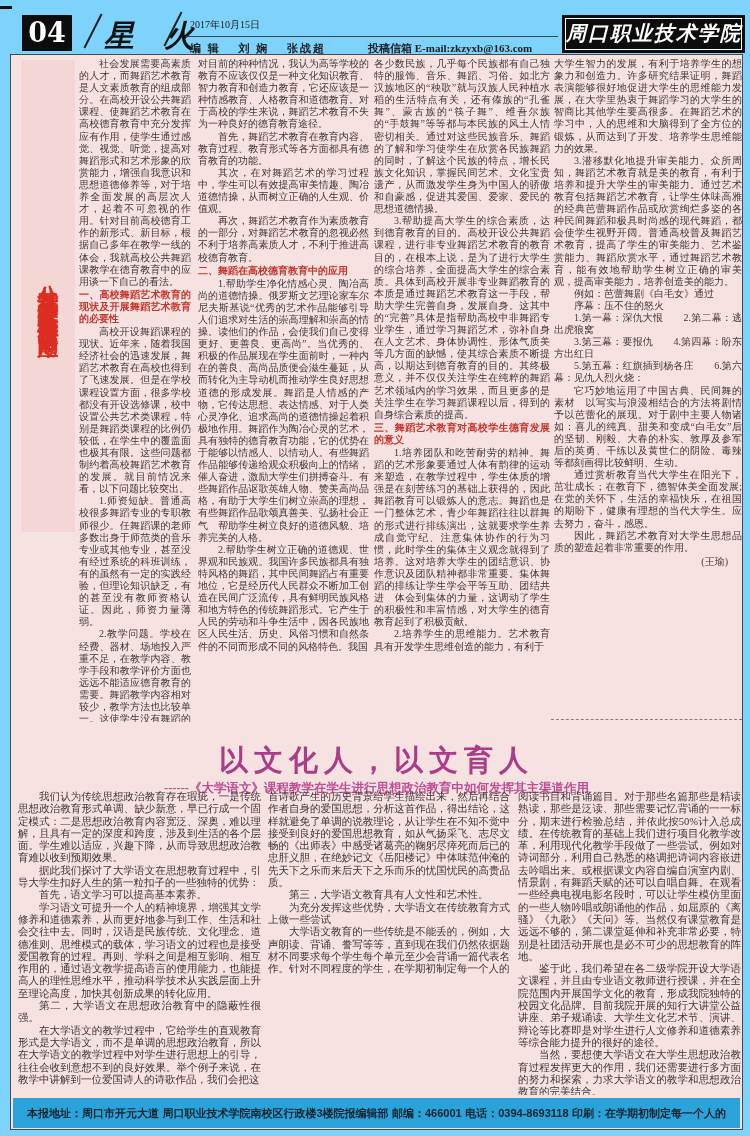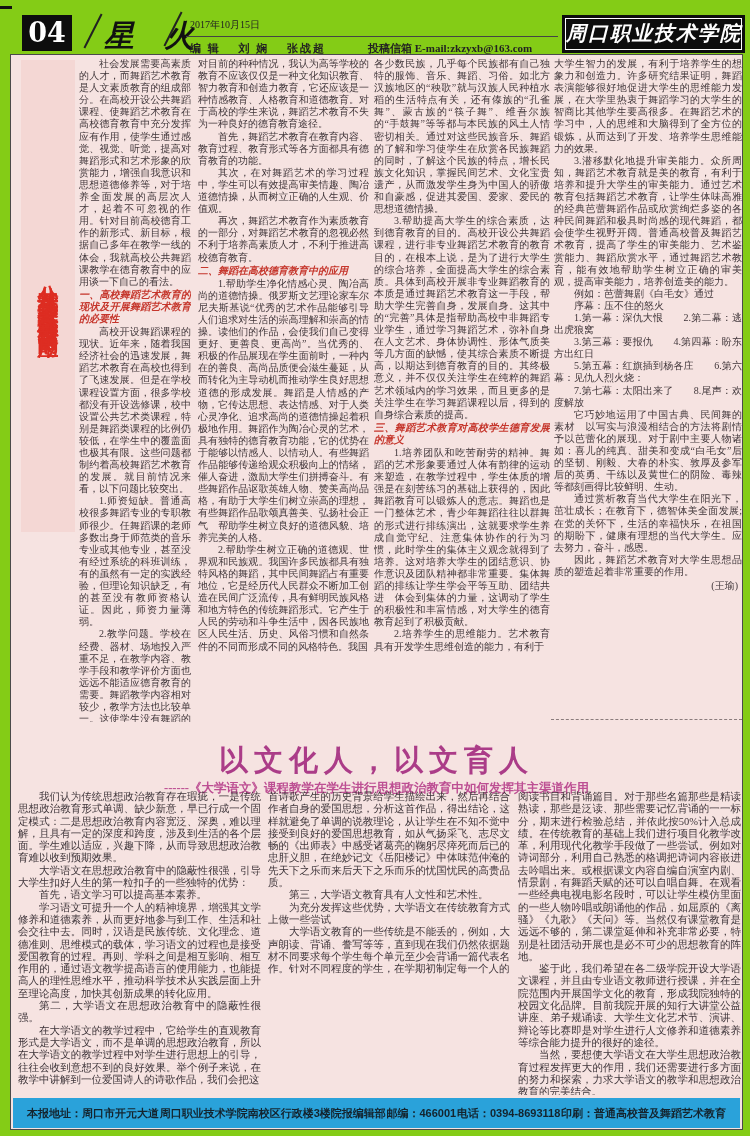--- a/index.html
+++ b/index.html
@@ -1,17 +1,17 @@
 <!DOCTYPE html>
 <html><head>
 <meta charset="utf-8">
 <style>
   html,body{margin:0;padding:0;}
   body{width:750px;height:1136px;background:#fdfaf8;font-family:"Liberation Serif","DejaVu Serif",serif;}
-  .page{position:relative;width:750px;height:1136px;overflow:hidden;background:#84cc16;}
+  .page{position:relative;width:750px;height:1136px;overflow:hidden;background:#7dd3fc;}
   
   .corner-tick{position:absolute;left:0;top:6px;width:12px;height:3px;background:#111;}
   .pagenum-box{position:absolute;left:22px;top:15px;width:50px;height:36px;background:#0d0d0d;color:#fff;
     font-size:27px;font-weight:bold;text-align:center;line-height:36px;font-family:"DejaVu Serif",serif;}
   .slash{position:absolute;width:2px;height:38px;background:#222;transform:rotate(27deg);}
   .slash.s1{left:92px;top:12px;}
   .slash.s2{left:172px;top:10px;}
   .masthead{position:absolute;left:104px;top:16px;font-size:30px;font-weight:bold;font-style:italic;
     letter-spacing:10px;color:#111;font-family:"DejaVu Serif",serif;}
   .hdr-date{position:absolute;left:190px;top:18px;font-size:10px;color:#222;font-weight:normal;}
@@ -29,22 +29,22 @@
   .vtitle{writing-mode:vertical-rl;text-orientation:upright;font-size:21px;font-weight:bold;color:#dd2d22;
     letter-spacing:3px;margin:2px auto 0 auto;height:468px;line-height:54px;text-align:center;width:54px;}
   
   .col{position:absolute;font-size:10px;line-height:12.1px;color:#40363a;overflow:hidden;}
   .c1{left:68px;top:3px;width:112px;height:664px;}
   .c2{left:187px;top:3px;width:171px;height:686px;}
   .c3{left:363px;top:3px;width:176px;height:688px;}
   .c4{left:543px;top:3px;width:188px;height:654px;}
   .para{margin:0;text-indent:2em;text-align:justify;}
   .para.cont{text-indent:0;}
-  .red-h{color:#c5362c;font-weight:bold;text-align:justify;margin:1px 0;font-style:italic;}
-  .sig{margin:2px 0 0 0;text-align:right;padding-right:4px;}
+  .red-h{color:#c5362c;font-weight:bold;text-align:justify;margin:1px 0;}
+  .sig{margin:2px 0 0 0;text-align:right;padding-right:14px;}
   .dashsep{position:absolute;left:540px;top:664px;width:191px;border-top:1px dashed #8a7c7c;}
   
   .a2title{position:absolute;left:0;right:0;top:686px;text-align:center;font-size:29px;font-weight:bold;
     color:#ab3c88;letter-spacing:6px;}
   .a2subtitle{position:absolute;left:0;right:0;top:725px;text-align:center;font-size:12.5px;font-weight:bold;color:#bd4f93;}
   .bcol{position:absolute;top:736px;height:304px;font-size:10.5px;line-height:12.3px;color:#3e353a;overflow:hidden;}
   .b1{left:7px;width:243px;}
   .b2{left:257px;width:242px;}
   .b3{left:507px;width:223px;}
   
@@ -100,33 +100,32 @@
         <p class="para">2.培养学生的思维能力。艺术教育具有开发学生思维创造的能力，有利于</p>
       </div>
     <div class="col c4">
         <p class="para cont">大学生智力的发展，有利于培养学生的想象力和创造力。许多研究结果证明，舞蹈表演能够很好地促进大学生的思维能力发展，在大学里热衷于舞蹈学习的大学生的智商比其他学生要高很多。在舞蹈艺术的学习中，人的思维和大脑得到了全方位的锻炼，从而达到了开发、培养学生思维能力的效果。</p>
         <p class="para">3.潜移默化地提升审美能力。众所周知，舞蹈艺术教育就是美的教育，有利于培养和提升大学生的审美能力。通过艺术教育包括舞蹈艺术教育，让学生体味高雅的经典芭蕾舞蹈作品或欣赏绚烂多姿的各种民间舞蹈和极具时尚感的现代舞蹈，都会使学生视野开阔。普通高校普及舞蹈艺术教育，提高了学生的审美能力、艺术鉴赏能力、舞蹈欣赏水平，通过舞蹈艺术教育，能有效地帮助学生树立正确的审美观，提高审美能力，培养创造美的能力。</p>
         <p class="para">例如：芭蕾舞剧《白毛女》通过</p>
         <p class="para">序幕：压不住的怒火</p>
         <p class="para">1.第一幕：深仇大恨　　2.第二幕：逃出虎狼窝</p>
         <p class="para">3.第三幕：要报仇　　4.第四幕：盼东方出红日</p>
         <p class="para">5.第五幕：红旗插到杨各庄　　6.第六幕：见仇人烈火烧：</p>
-        <p class="para">7.第七幕：太阳出来了　　8.尾声：欢度解放</p>
         <p class="para">它巧妙地运用了中国古典、民间舞的素材　以写实与浪漫相结合的方法将剧情予以芭蕾化的展现。对于剧中主要人物诸如：喜儿的纯真、甜美和变成“白毛女”后的坚韧、刚毅、大春的朴实、敦厚及参军后的英勇、干练以及黄世仁的阴险、毒辣等都刻画得比较鲜明、生动。</p>
         <p class="para">通过赏析教育当代大学生在阳光下，茁壮成长；在教育下，德智体美全面发展;在党的关怀下，生活的幸福快乐，在祖国的期盼下，健康有理想的当代大学生。应去努力，奋斗，感恩。</p>
         <p class="para">因此，舞蹈艺术教育对大学生思想品质的塑造起着非常重要的作用。</p>
         <p class="para cont sig">(王瑜)</p>
       </div>
     <div class="dashsep"></div>
 
     <div class="a2title">以文化人，以文育人</div>
     <div class="a2subtitle">------《大学语文》课程教学在学生进行思想政治教育中如何发挥其主渠道作用</div>
     <div class="bcol b1">
         <p class="para">我们认为传统思想政治教育存在瑕疵，一是传统思想政治教育形式单调、缺少新意，早已行成一个固定模式：二是思想政治教育内容宽泛、深奥，难以理解，且具有一定的深度和跨度，涉及到生活的各个层面。学生难以适应，兴趣下降，从而导致思想政治教育难以收到预期效果。</p>
-        <p class="para">大学语文在思想政治教育中的隐蔽性很强，引导大学生扣好人生的第一粒扣子的一些独特的优势：</p>
+        <p class="para">据此我们探讨了大学语文在思想教育过程中，引导大学生扣好人生的第一粒扣子的一些独特的优势：</p>
         <p class="para">首先，语文学习可以提高基本素养。</p>
         <p class="para">学习语文可提升一个人的精神境界，增强其文学修养和道德素养，从而更好地参与到工作、生活和社会交往中去。同时，汉语是民族传统、文化理念、道德准则、思维模式的载体，学习语文的过程也是接受爱国教育的过程。再则、学科之间是相互影响、相互作用的，通过语文教学提高语言的使用能力，也能提高人的理性思维水平，推动科学技术从实践层面上升至理论高度，加快其创新成果的转化应用。</p>
         <p class="para">第二，大学语文在思想政治教育中的隐蔽性很强。</p>
         <p class="para">在大学语文的教学过程中，它给学生的直观教育形式是大学语文，而不是单调的思想政治教育，所以在大学语文的教学过程中对学生进行思想上的引导，往往会收到意想不到的良好效果。举个例子来说，在教学中讲解到一位爱国诗人的诗歌作品，我们会把这</p>
       </div>
     <div class="bcol b2">
         <p class="para cont">首诗歌产生的历史背景给学生描绘出来，然后再结合作者自身的爱国思想，分析这首作品，得出结论，这样就避免了单调的说教理论，从让学生在不知不觉中接受到良好的爱国思想教育，如从气扬采飞、志尽文畅的《出师表》中感受诸葛亮的鞠躬尽瘁死而后已的忠肝义胆，在绝妙记文《岳阳楼记》中体味范仲淹的先天下之乐而来后天下之乐而乐的忧国忧民的高贵品质。</p>
         <p class="para">第三，大学语文教育具有人文性和艺术性。</p>
         <p class="para">为充分发挥这些优势，大学语文在传统教育方式上做一些尝试</p>
         <p class="para">大学语文教育的一些传统是不能丢的，例如，大声朗读、背诵、誊写等等，直到现在我们仍然依据题材不同要求每个学生每个单元至少会背诵一篇代表名作。针对不同程度的学生，在学期初制定每一个人的</p>
@@ -135,17 +134,17 @@
         <p class="para cont">阅读书目和背诵篇目。对于那些名篇那些是精读熟读，那些是泛读、那些需要记忆背诵的一一标分，期末进行检验总结，并依此按50%计入总成绩。在传统教育的基础上我们进行项目化教学改革，利用现代化教学手段做了一些尝试。例如对诗词部分，利用自己熟悉的格调把诗词内容嵌进去吟唱出来。或根据课文内容自编自演室内剧、情景剧，有舞蹈天赋的还可以自唱自舞。在观看一些经典电视电影名段时，可以让学生模仿里面的一些人物吟唱或朗诵他的作品，如屈原的《离骚》《九歌》《天问》等。当然仅有课堂教育是远远不够的，第二课堂延伸和补充非常必要，特别是社团活动开展也是必不可少的思想教育的阵地。</p>
         <p class="para">鉴于此，我们希望在各二级学院开设大学语文课程，并且由专业语文教师进行授课，并在全院范围内开展国学文化的教育，形成我院独特的校园文化品牌。目前我院开展的知行大讲堂公益讲座、弟子规诵读、大学生文化艺术节、演讲、辩论等比赛即是对学生进行人文修养和道德素养等综合能力提升的很好的途径。</p>
         <p class="para">当然，要想使大学语文在大学生思想政治教育过程发挥更大的作用，我们还需要进行多方面的努力和探索，力求大学语文的教学和思想政治教育的完美结合。</p>
       </div>
 
     <div class="footerbar">
       <span>本报地址：周口市开元大道</span>
       <span>周口职业技术学院南校区行政楼3楼院报编辑部</span>
       <span>邮编：466001</span>
       <span>电话：0394-8693118</span>
-      <span>印刷：普通高校普及舞蹈艺术教育</span>
+      <span>印刷：在学期初制定每一个人的</span>
     </div>
 
   </div>
 </div>
 
 </body></html>

